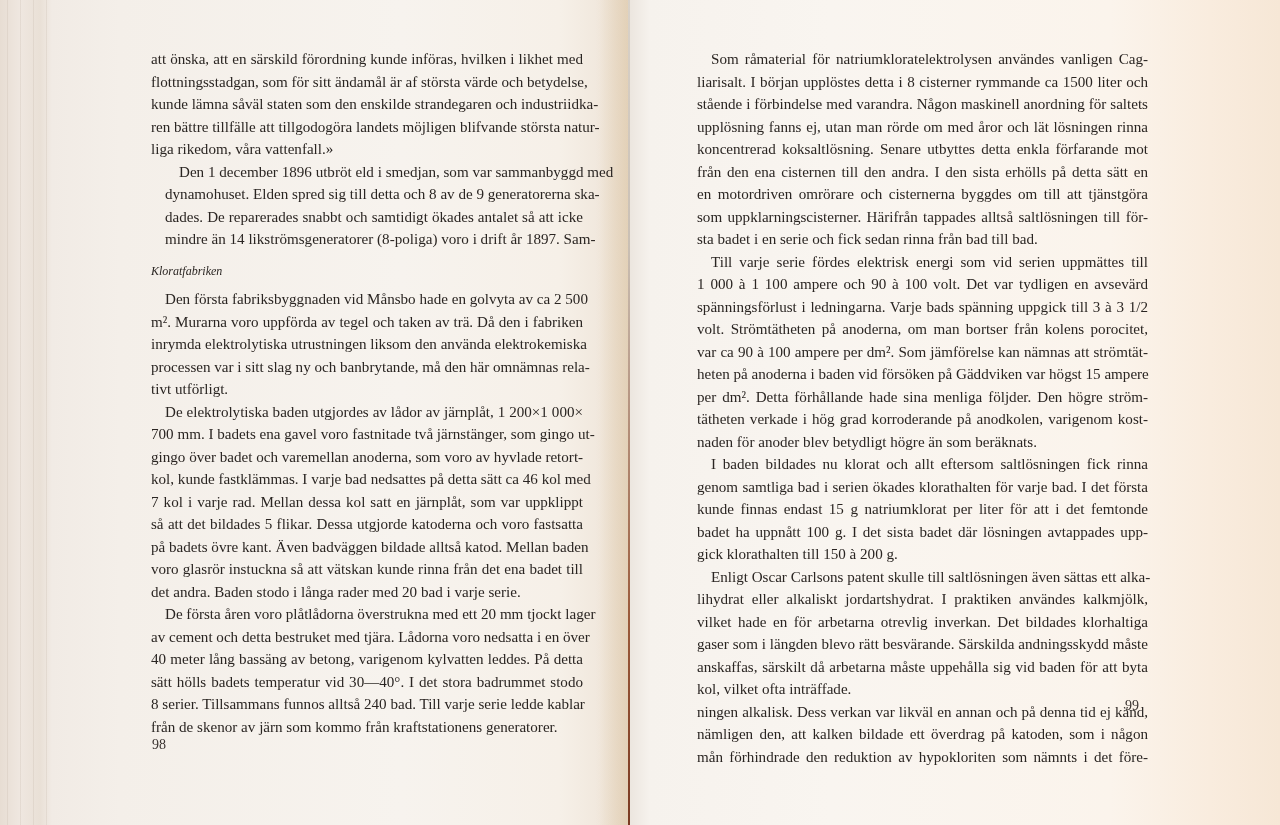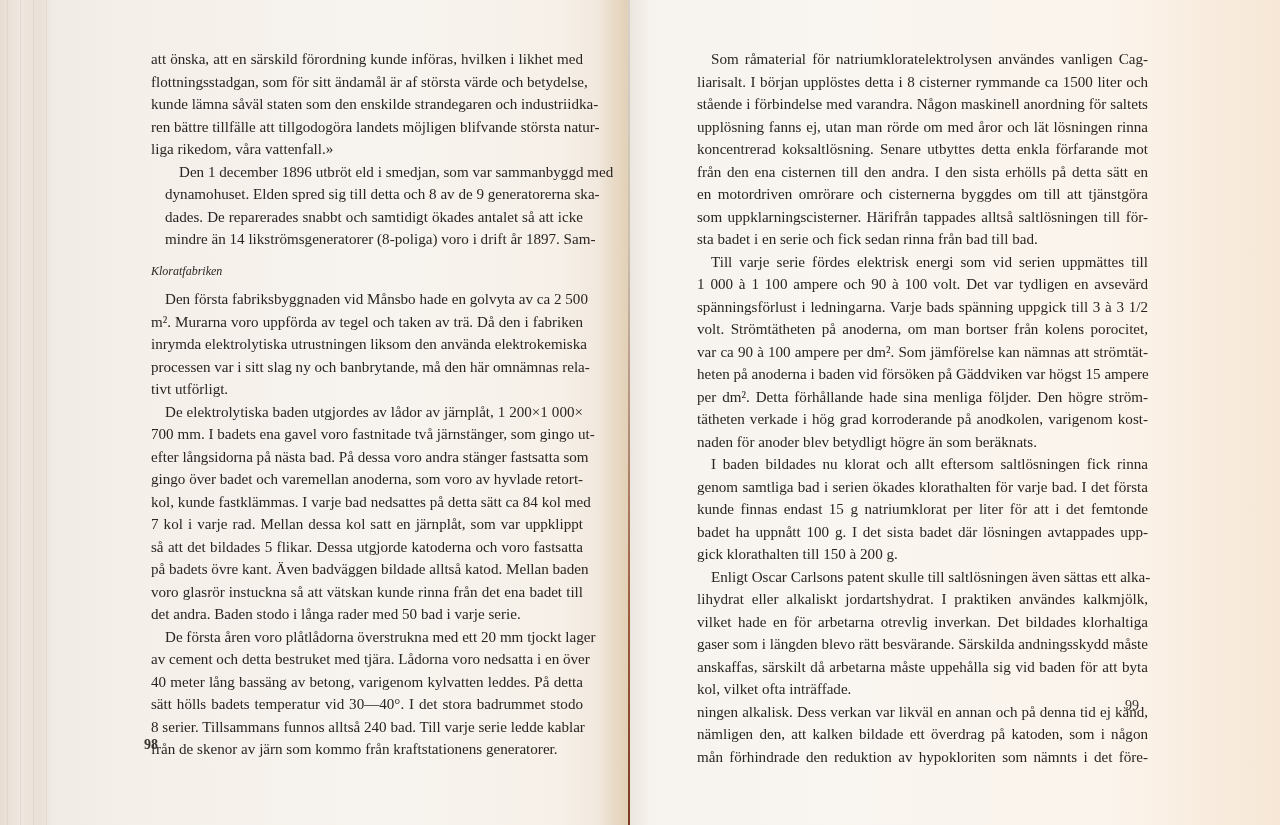--- a/index.html
+++ b/index.html
@@ -41,21 +41,21 @@
   .text-block p { margin:0; text-indent:0; }
   .text-block p.indent { text-indent:14px; }
   .line { display:block; text-align:justify; text-align-last:justify; white-space:nowrap; }
   .line.last { text-align-last:left; }
   .heading {
     font-style:italic; font-size:12px; margin:9px 0 6px 0; display:block;
   }
   .page-number {
     position:absolute; font-size:14px; color:#3a3330;
   }
-  .pn-left { left:144px; top:737px;font-weight:bold; }
+  .pn-left { left:152px; top:737px; }
   .pn-right { left:1125px; top:698px;text-align:center; }
 </style>
 </head>
 <body>
 
 <div class="spread">
   <div class="page-left">
     <div class="page-left-edges"></div>
   </div>
   <div class="gutter-shadow"></div>
@@ -82,28 +82,27 @@
     <p>
       <span class="line" style="padding-left:14px">Den första fabriksbyggnaden vid Månsbo hade en golvyta av ca 2 500</span>
       <span class="line">m². Murarna voro uppförda av tegel och taken av trä. Då den i fabriken</span>
       <span class="line">inrymda elektrolytiska utrustningen liksom den använda elektrokemiska</span>
       <span class="line">processen var i sitt slag ny och banbrytande, må den här omnämnas rela-</span>
       <span class="line last">tivt utförligt.</span>
     </p>
     <p>
       <span class="line" style="padding-left:14px">De elektrolytiska baden utgjordes av lådor av järnplåt, 1 200×1 000×</span>
       <span class="line">700 mm. I badets ena gavel voro fastnitade två järnstänger, som gingo ut-</span>
-      <span class="line">efter långsidorna på nästa bad. På dessa voro andra stänger fastsatta som</span>
       <span class="line">gingo över badet och varemellan anoderna, som voro av hyvlade retort-</span>
-      <span class="line">kol, kunde fastklämmas. I varje bad nedsattes på detta sätt ca 84 kol med</span>
+      <span class="line">kol, kunde fastklämmas. I varje bad nedsattes på detta sätt ca 46 kol med</span>
       <span class="line">7 kol i varje rad. Mellan dessa kol satt en järnplåt, som var uppklippt</span>
       <span class="line">så att det bildades 5 flikar. Dessa utgjorde katoderna och voro fastsatta</span>
       <span class="line">på badets övre kant. Även badväggen bildade alltså katod. Mellan baden</span>
       <span class="line">voro glasrör instuckna så att vätskan kunde rinna från det ena badet till</span>
-      <span class="line last">det andra. Baden stodo i långa rader med 50 bad i varje serie.</span>
+      <span class="line last">det andra. Baden stodo i långa rader med 20 bad i varje serie.</span>
     </p>
     <p>
       <span class="line" style="padding-left:14px">De första åren voro plåtlådorna överstrukna med ett 20 mm tjockt lager</span>
       <span class="line">av cement och detta bestruket med tjära. Lådorna voro nedsatta i en över</span>
       <span class="line">40 meter lång bassäng av betong, varigenom kylvatten leddes. På detta</span>
       <span class="line">sätt hölls badets temperatur vid 30—40°. I det stora badrummet stodo</span>
       <span class="line">8 serier. Tillsammans funnos alltså 240 bad. Till varje serie ledde kablar</span>
       <span class="line last">från de skenor av järn som kommo från kraftstationens generatorer.</span>
     </p>
   </div>

